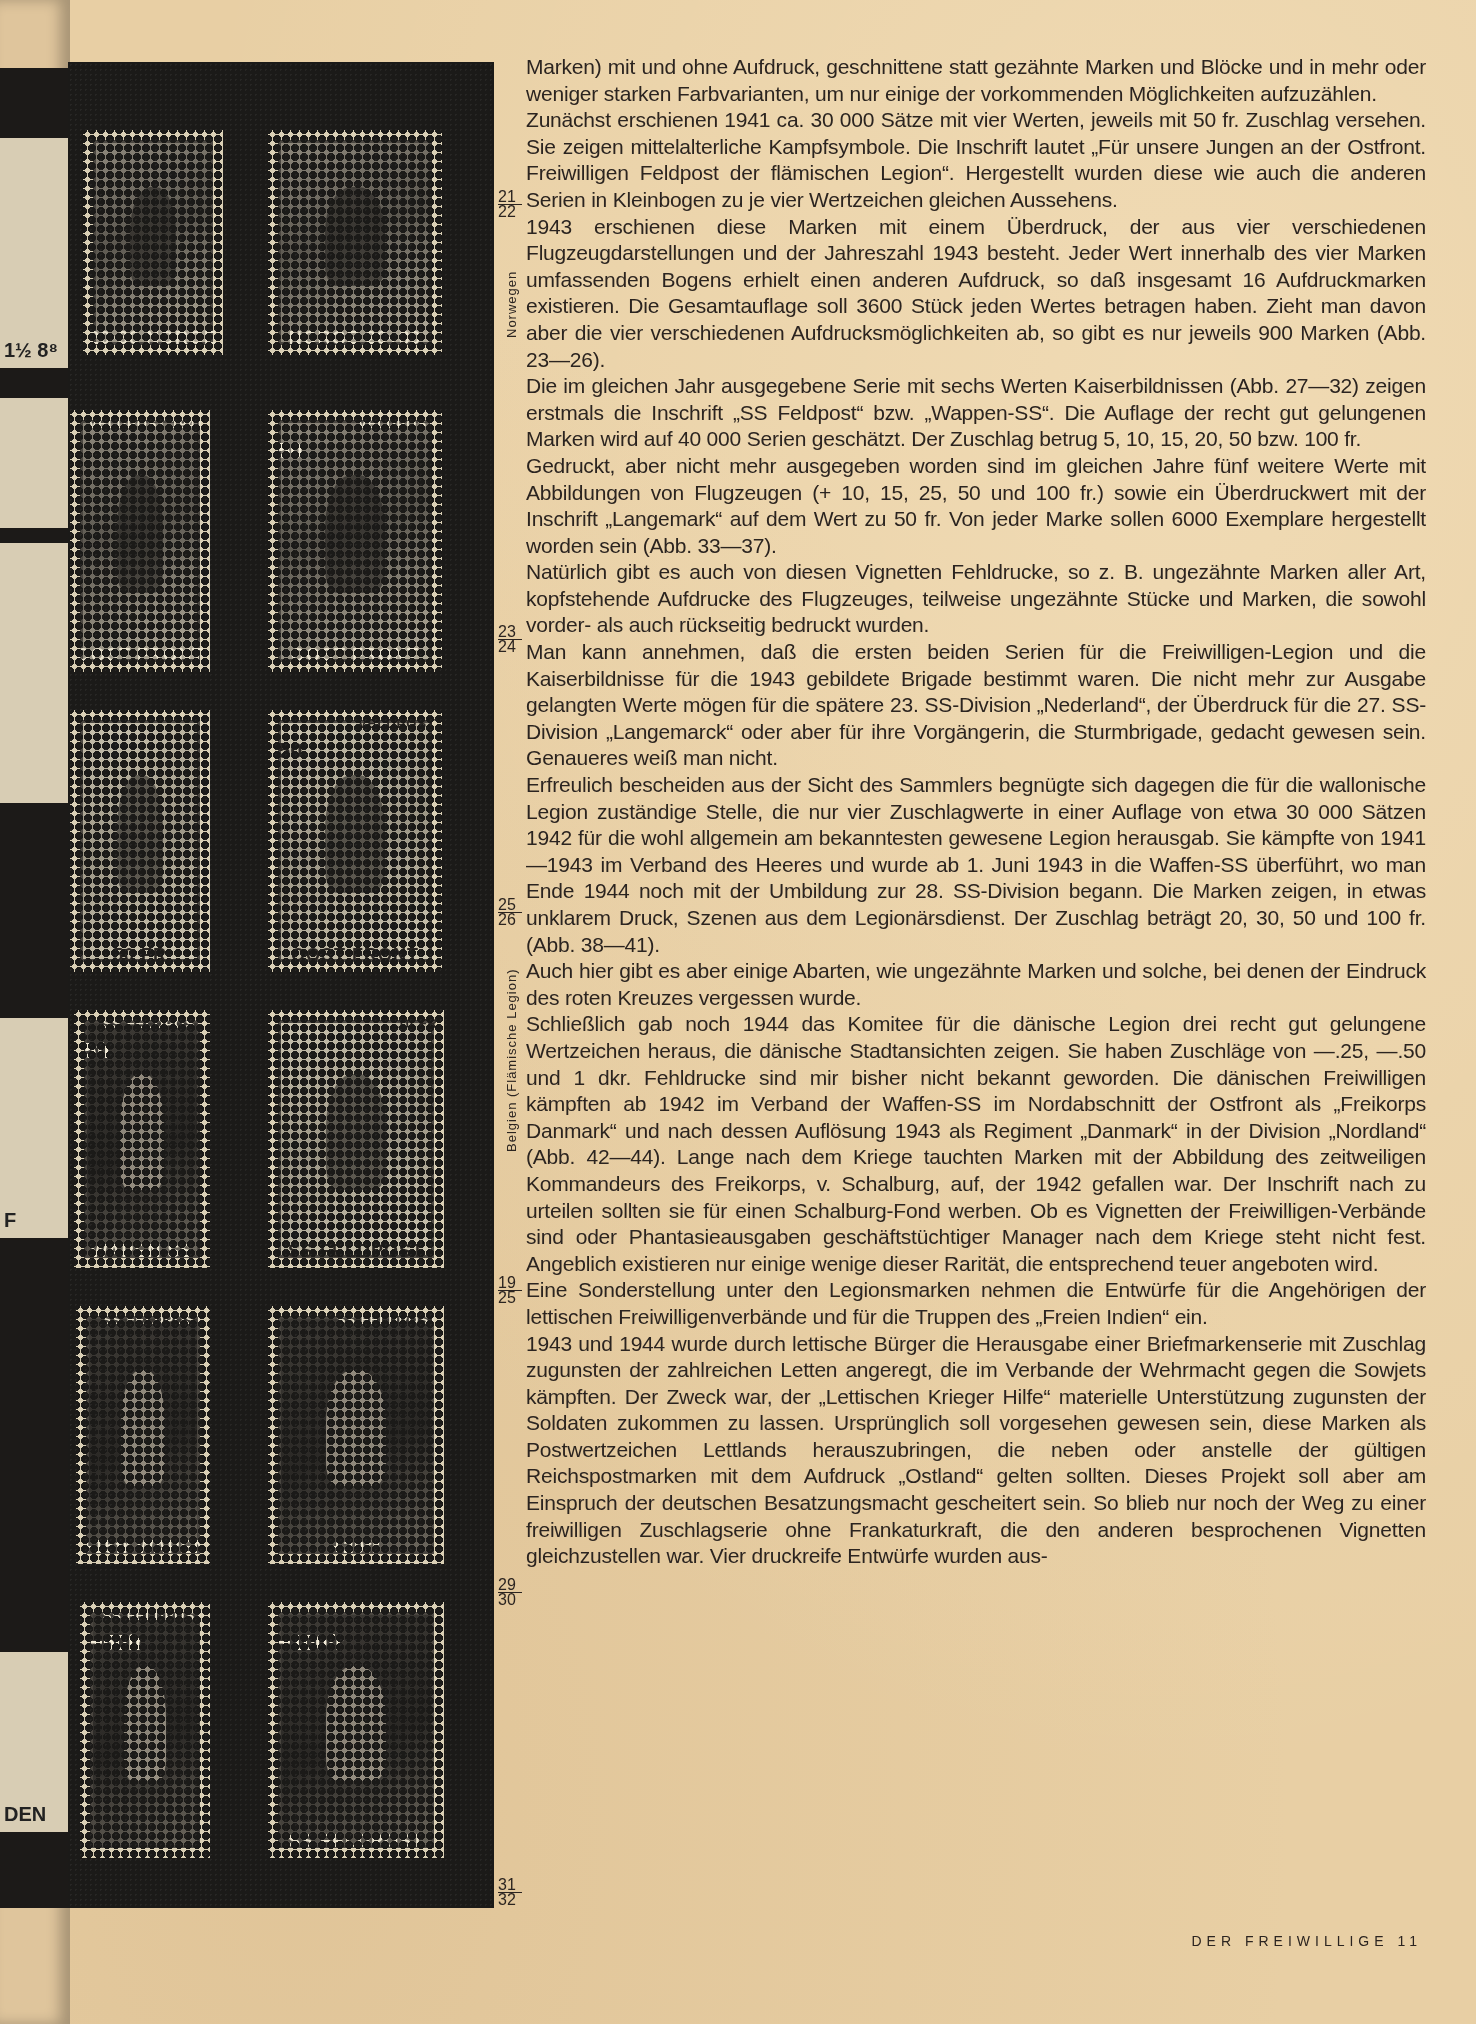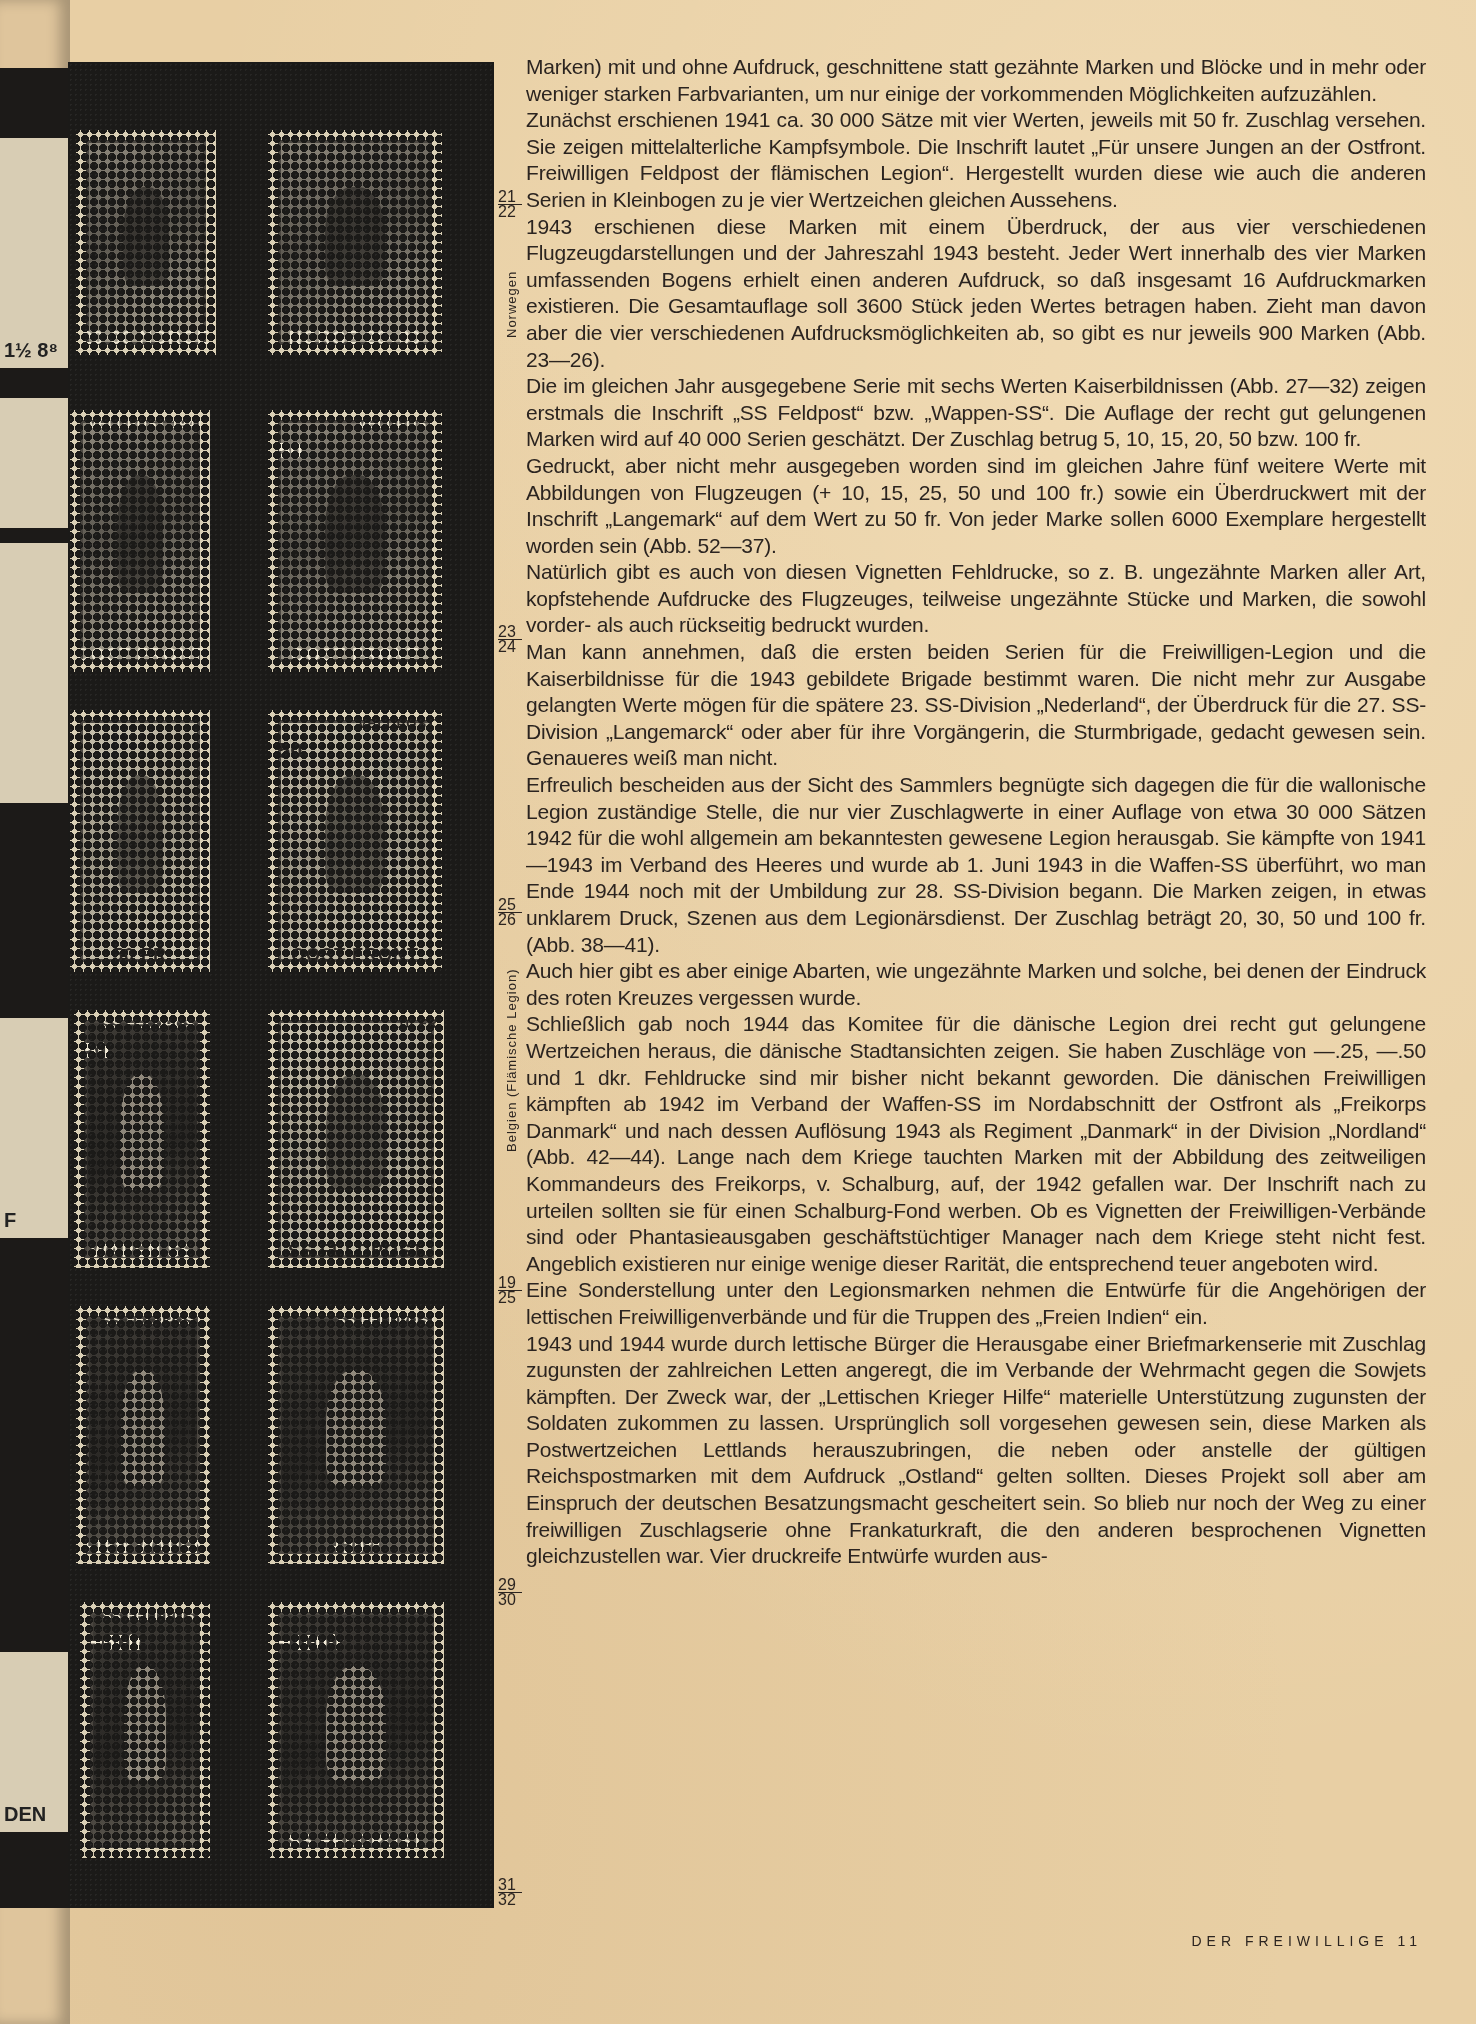--- a/index.html
+++ b/index.html
@@ -121,21 +121,21 @@
   <div class="under-stamp" style="top:1490px;height:150px;background:#1c1a18">
       <span></span>
     </div>
   <div class="under-stamp" style="top:1584px;height:180px">
       <span>DEN</span>
     </div>
 </div>
 
 <div class="plate">
 
-  <div class="stamp mid" style="left:8px;top:68px;width:140px;height:225px">
+  <div class="stamp mid" style="left:15px;top:68px;width:140px;height:225px">
     <div class="stamp-inner">
         <div class="figure-silhouette"></div>
       </div>
     <div class="stamp-top"></div>
     <div class="stamp-value"></div>
     <div class="stamp-label">20·30 NORGE</div>
   </div>
   <div class="stamp mid" style="left:200px;top:68px;width:174px;height:225px">
     <div class="stamp-inner">
         <div class="figure-silhouette"></div>
@@ -257,21 +257,21 @@
 <div class="fig-marker" style="top:1830px">
   <span class="a">31</span>
   <span class="b">32</span>
 </div>
 
 <div class="text-col">
   <p>Marken) mit und ohne Aufdruck, geschnittene statt gezähnte Marken und Blöcke und in mehr oder weniger starken Farbvarianten, um nur einige der vorkommenden Möglichkeiten aufzuzählen.</p>
   <p>Zunächst erschienen 1941 ca. 30 000 Sätze mit vier Werten, jeweils mit 50 fr. Zuschlag versehen. Sie zeigen mittelalterliche Kampfsymbole. Die Inschrift lautet „Für unsere Jungen an der Ostfront. Freiwilligen Feldpost der flämischen Legion“. Hergestellt wurden diese wie auch die anderen Serien in Kleinbogen zu je vier Wertzeichen gleichen Aussehens.</p>
   <p>1943 erschienen diese Marken mit einem Überdruck, der aus vier verschiedenen Flugzeugdarstellungen und der Jahreszahl 1943 besteht. Jeder Wert innerhalb des vier Marken umfassenden Bogens erhielt einen anderen Aufdruck, so daß insgesamt 16 Aufdruckmarken existieren. Die Gesamtauflage soll 3600 Stück jeden Wertes betragen haben. Zieht man davon aber die vier verschiedenen Aufdrucksmöglichkeiten ab, so gibt es nur jeweils 900 Marken (Abb. 23—26).</p>
   <p>Die im gleichen Jahr ausgegebene Serie mit sechs Werten Kaiserbildnissen (Abb. 27—32) zeigen erstmals die Inschrift „SS Feldpost“ bzw. „Wappen-SS“. Die Auflage der recht gut gelungenen Marken wird auf 40 000 Serien geschätzt. Der Zuschlag betrug 5, 10, 15, 20, 50 bzw. 100 fr.</p>
-  <p>Gedruckt, aber nicht mehr ausgegeben worden sind im gleichen Jahre fünf weitere Werte mit Abbildungen von Flugzeugen (+ 10, 15, 25, 50 und 100 fr.) sowie ein Überdruckwert mit der Inschrift „Langemark“ auf dem Wert zu 50 fr. Von jeder Marke sollen 6000 Exemplare hergestellt worden sein (Abb. 52—37).</p>
+  <p>Gedruckt, aber nicht mehr ausgegeben worden sind im gleichen Jahre fünf weitere Werte mit Abbildungen von Flugzeugen (+ 10, 15, 25, 50 und 100 fr.) sowie ein Überdruckwert mit der Inschrift „Langemark“ auf dem Wert zu 50 fr. Von jeder Marke sollen 6000 Exemplare hergestellt worden sein (Abb. 33—37).</p>
   <p>Natürlich gibt es auch von diesen Vignetten Fehldrucke, so z. B. ungezähnte Marken aller Art, kopfstehende Aufdrucke des Flugzeuges, teilweise ungezähnte Stücke und Marken, die sowohl vorder- als auch rückseitig bedruckt wurden.</p>
   <p>Man kann annehmen, daß die ersten beiden Serien für die Freiwilligen-Legion und die Kaiserbildnisse für die 1943 gebildete Brigade bestimmt waren. Die nicht mehr zur Ausgabe gelangten Werte mögen für die spätere 23. SS-Division „Nederland“, der Überdruck für die 27. SS-Division „Langemarck“ oder aber für ihre Vorgängerin, die Sturmbrigade, gedacht gewesen sein. Genaueres weiß man nicht.</p>
   <p>Erfreulich bescheiden aus der Sicht des Sammlers begnügte sich dagegen die für die wallonische Legion zuständige Stelle, die nur vier Zuschlagwerte in einer Auflage von etwa 30 000 Sätzen 1942 für die wohl allgemein am bekanntesten gewesene Legion herausgab. Sie kämpfte von 1941—1943 im Verband des Heeres und wurde ab 1. Juni 1943 in die Waffen-SS überführt, wo man Ende 1944 noch mit der Umbildung zur 28. SS-Division begann. Die Marken zeigen, in etwas unklarem Druck, Szenen aus dem Legionärsdienst. Der Zuschlag beträgt 20, 30, 50 und 100 fr. (Abb. 38—41).</p>
   <p>Auch hier gibt es aber einige Abarten, wie ungezähnte Marken und solche, bei denen der Eindruck des roten Kreuzes vergessen wurde.</p>
   <p>Schließlich gab noch 1944 das Komitee für die dänische Legion drei recht gut gelungene Wertzeichen heraus, die dänische Stadtansichten zeigen. Sie haben Zuschläge von —.25, —.50 und 1 dkr. Fehldrucke sind mir bisher nicht bekannt geworden. Die dänischen Freiwilligen kämpften ab 1942 im Verband der Waffen-SS im Nordabschnitt der Ostfront als „Freikorps Danmark“ und nach dessen Auflösung 1943 als Regiment „Danmark“ in der Division „Nordland“ (Abb. 42—44). Lange nach dem Kriege tauchten Marken mit der Abbildung des zeitweiligen Kommandeurs des Freikorps, v. Schalburg, auf, der 1942 gefallen war. Der Inschrift nach zu urteilen sollten sie für einen Schalburg-Fond werben. Ob es Vignetten der Freiwilligen-Verbände sind oder Phantasieausgaben geschäftstüchtiger Manager nach dem Kriege steht nicht fest. Angeblich existieren nur einige wenige dieser Rarität, die entsprechend teuer angeboten wird.</p>
   <p>Eine Sonderstellung unter den Legionsmarken nehmen die Entwürfe für die Angehörigen der lettischen Freiwilligenverbände und für die Truppen des „Freien Indien“ ein.</p>
   <p>1943 und 1944 wurde durch lettische Bürger die Herausgabe einer Briefmarkenserie mit Zuschlag zugunsten der zahlreichen Letten angeregt, die im Verbande der Wehrmacht gegen die Sowjets kämpften. Der Zweck war, der „Lettischen Krieger Hilfe“ materielle Unterstützung zugunsten der Soldaten zukommen zu lassen. Ursprünglich soll vorgesehen gewesen sein, diese Marken als Postwertzeichen Lettlands herauszubringen, die neben oder anstelle der gültigen Reichspostmarken mit dem Aufdruck „Ostland“ gelten sollten. Dieses Projekt soll aber am Einspruch der deutschen Besatzungsmacht gescheitert sein. So blieb nur noch der Weg zu einer freiwilligen Zuschlagserie ohne Frankaturkraft, die den anderen besprochenen Vignetten gleichzustellen war. Vier druckreife Entwürfe wurden aus-</p>
 </div>
 
 <div class="footer">DER FREIWILLIGE 11</div>

